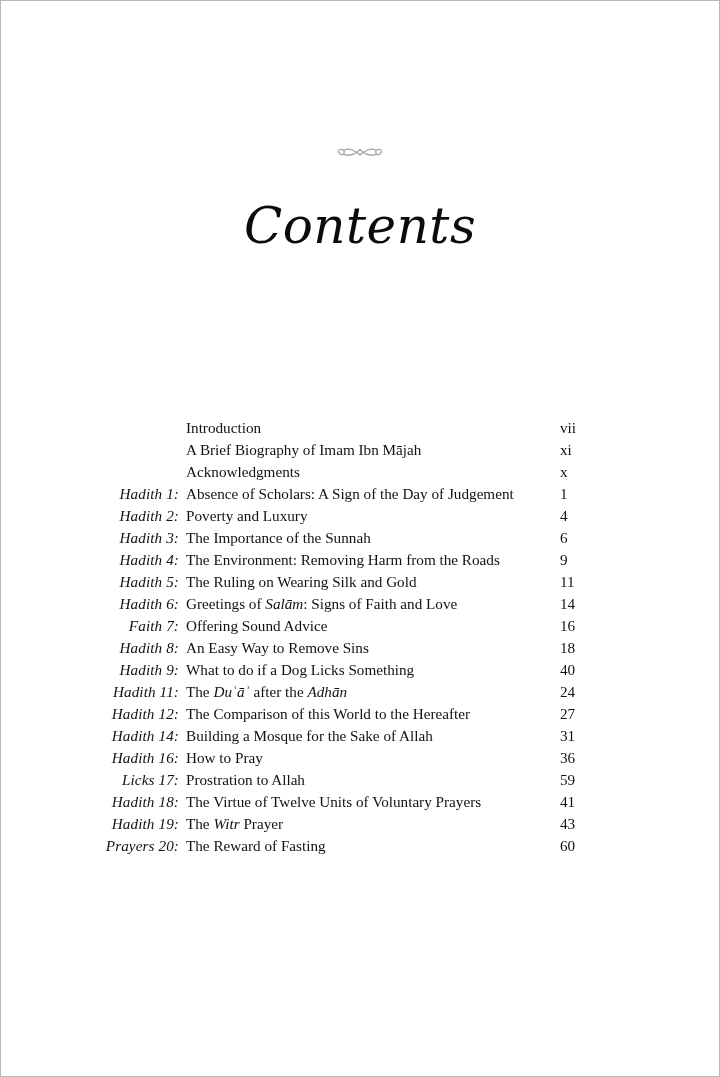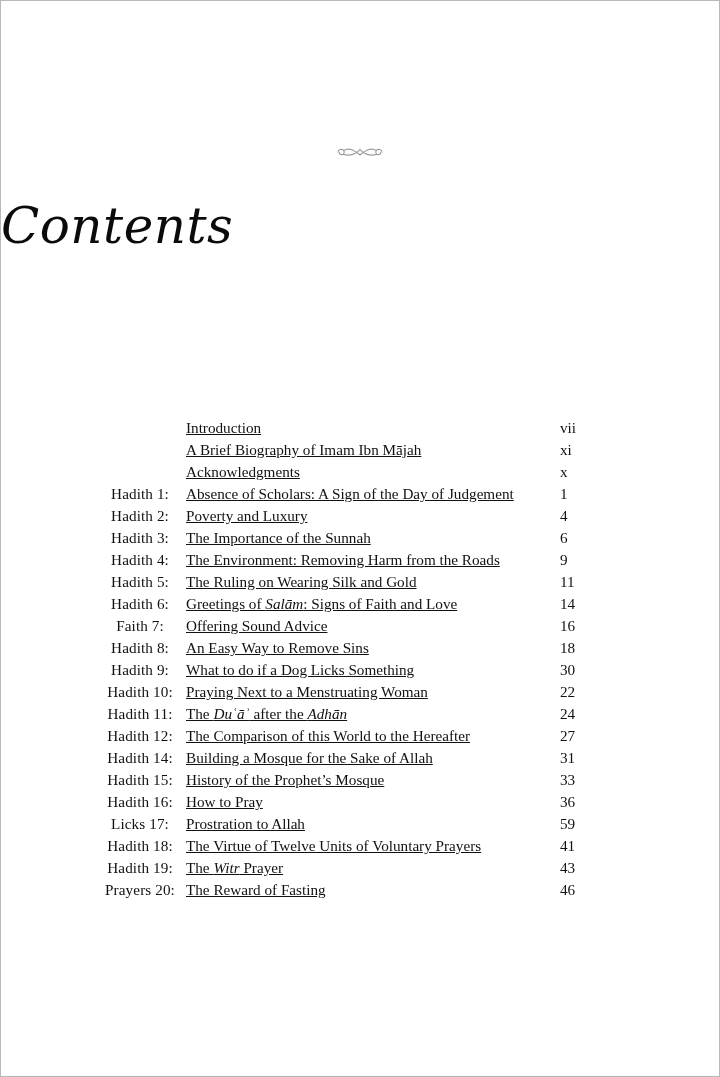--- a/index.html
+++ b/index.html
@@ -31,21 +31,21 @@
     user-select: none;
   }
   .ornament svg { display: inline-block; vertical-align: middle; }
 
   
   .page-title {
     position: absolute;
     top: 198px;
     left: 0;
     width: 100%;
-    text-align: left;
+    text-align: center;
     font-family: "DejaVu Serif", "Liberation Serif", serif;
     font-style: italic;
     font-weight: 400;
     font-size: 50px;
     letter-spacing: 0.5px;
     color: #0b0b0b;
     line-height: 1.1;
   }
 
   
@@ -62,29 +62,29 @@
     line-height: 22px;
   }
   .toc-table td {
     padding: 0;
     vertical-align: baseline;
     white-space: nowrap;
     font-weight: 400;
   }
   .col-label {
     width: 78px;
-    text-align: center;
+    text-align: right;
     padding-right: 7px !important;
     letter-spacing: 0.1px;
+    font-style: italic;
   }
   .col-title {
     text-align: left;
     width: auto;
     white-space: nowrap;
-    text-decoration: underline;
   }
   .col-page {
     text-align: left;
     width: 34px;
     padding-left: 8px !important;
   }
   .col-title em {
     font-style: italic;
   }
 </style>
@@ -160,48 +160,38 @@
             <td class="col-page">16</td>
           </tr>
           <tr>
             <td class="col-label">Hadith  8:</td>
             <td class="col-title">An Easy Way to Remove Sins</td>
             <td class="col-page">18</td>
           </tr>
           <tr>
             <td class="col-label">Hadith  9:</td>
             <td class="col-title">What to do if a Dog Licks Something</td>
-            <td class="col-page">30</td>
-          </tr>
-          <tr>
-            <td class="col-label">Hadith 10:</td>
-            <td class="col-title">Praying Next to a Menstruating Woman</td>
-            <td class="col-page">22</td>
+            <td class="col-page">40</td>
           </tr>
           <tr>
             <td class="col-label">Hadith 11:</td>
             <td class="col-title">The <em>Duʿāʾ</em> after the <em>Adhān</em></td>
             <td class="col-page">24</td>
           </tr>
           <tr>
             <td class="col-label">Hadith 12:</td>
             <td class="col-title">The Comparison of this World to the Hereafter</td>
             <td class="col-page">27</td>
           </tr>
           <tr>
             <td class="col-label">Hadith 14:</td>
             <td class="col-title">Building a Mosque for the Sake of Allah</td>
             <td class="col-page">31</td>
           </tr>
           <tr>
-            <td class="col-label">Hadith 15:</td>
-            <td class="col-title">History of the Prophet’s Mosque</td>
-            <td class="col-page">33</td>
-          </tr>
-          <tr>
             <td class="col-label">Hadith 16:</td>
             <td class="col-title">How to Pray</td>
             <td class="col-page">36</td>
           </tr>
           <tr>
             <td class="col-label">Licks 17:</td>
             <td class="col-title">Prostration to Allah</td>
             <td class="col-page">59</td>
           </tr>
           <tr>
@@ -210,19 +200,19 @@
             <td class="col-page">41</td>
           </tr>
           <tr>
             <td class="col-label">Hadith 19:</td>
             <td class="col-title">The <em>Witr</em> Prayer</td>
             <td class="col-page">43</td>
           </tr>
           <tr>
             <td class="col-label">Prayers 20:</td>
             <td class="col-title">The Reward of Fasting</td>
-            <td class="col-page">46</td>
+            <td class="col-page">60</td>
           </tr>
         </tbody>
     </table>
   </div>
 
 </div>
 
 </body></html>

